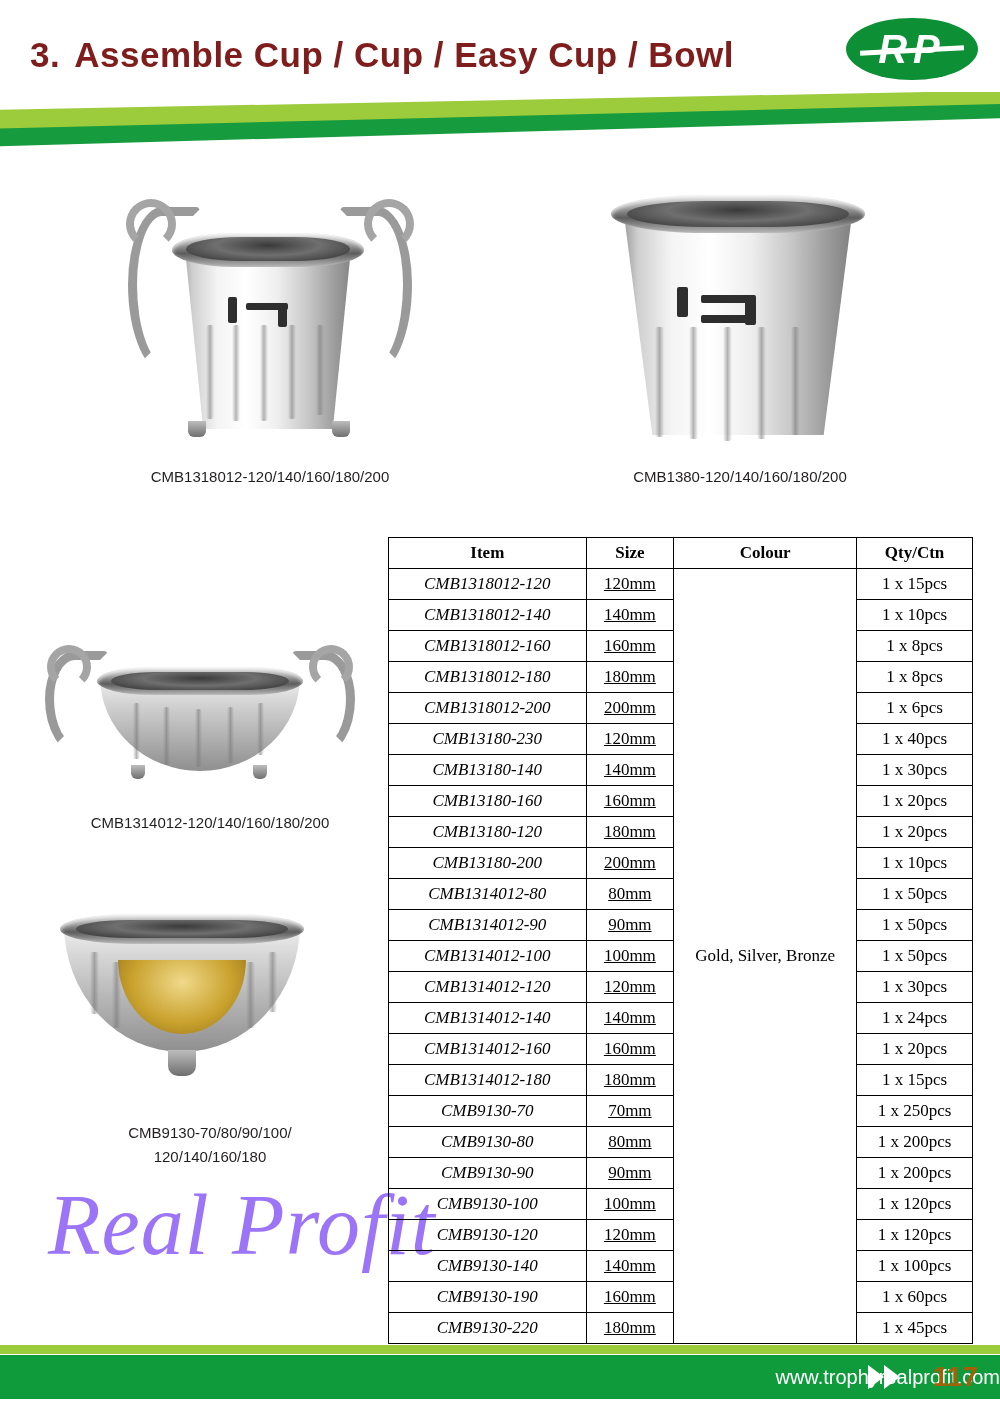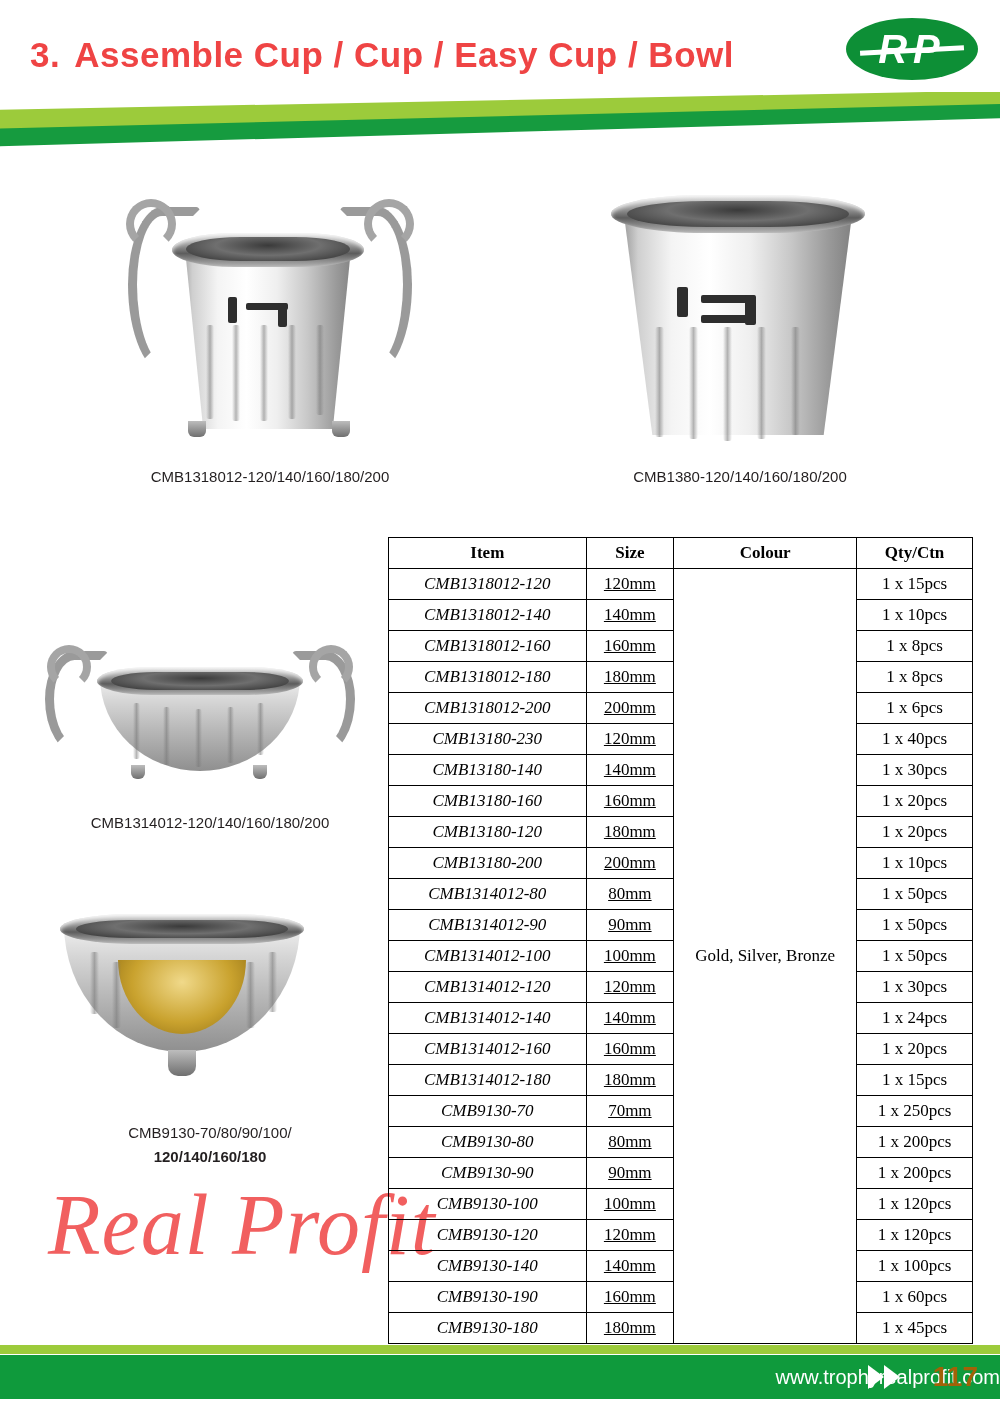--- a/index.html
+++ b/index.html
@@ -21,21 +21,21 @@
     top: 0; left: 0;
     width: 1000px;
     height: 150px;
   }
   .header-title {
     position: absolute;
     left: 30px;
     top: 35px;
     font-size: 35px;
     font-weight: bold;
-    color: #ef4444;
+    color: #7f1d1d;
     letter-spacing: 0.5px;
     white-space: nowrap;
   }
   .header-title .num { margin-right: 14px; }
 
   
   .band-wrap {
     position: absolute;
     left: 0; top: 92px;
     width: 1000px; height: 62px;
@@ -216,21 +216,21 @@
   td.qty-c { width: 113px; }
 
   
   .watermark {
     position: absolute;
     left: 48px;
     top: 1175px;
     font-family: "Liberation Serif", serif;
     font-style: italic;
     font-size: 86px;
-    color: #ef4444;
+    color: #8b5cf6;
     opacity: .85;
     white-space: nowrap;
     letter-spacing: 1px;
   }
 
   
   .footer {
     position: absolute;
     left: 0;
     bottom: 0;
@@ -370,21 +370,21 @@
   <div class="bowl-gold" style="left:58px; top:50px; width:128px; height:74px;"></div>
   <div class="flute" style="left:30px; top:42px; width:9px; height:62px;"></div>
   <div class="flute" style="left:52px; top:52px; width:9px; height:66px;"></div>
   <div class="flute" style="left:186px; top:52px; width:9px; height:66px;"></div>
   <div class="flute" style="left:208px; top:42px; width:9px; height:60px;"></div>
   <div class="cup-rim" style="left:0px; top:4px; width:244px; height:30px;"></div>
   <div class="cup-inner" style="left:16px; top:10px; width:212px; height:18px;"></div>
   <div class="foot" style="left:108px; top:140px; width:28px; height:26px; border-radius:0 0 10px 10px;"></div>
 </div>
 <div class="caption" style="left:0px; top:1122px; width:420px;">CMB9130-70/80/90/100/</div>
-<div class="caption" style="left:0px; top:1146px; width:420px;font-weight:bold;">120/140/160/180</div>
+<div class="caption" style="left:0px; top:1146px; width:420px;">120/140/160/180</div>
 
 <div class="watermark">Real Profit</div>
 
 <div class="table-wrap">
   <table class="spec">
     <thead>
       <tr>
         <th class="item-h">Item</th>
         <th class="size-h">Size</th>
         <th>Colour</th>
@@ -507,21 +507,21 @@
           <td class="item-c">CMB9130-140</td>
           <td class="size-c">140mm</td>
           <td class="qty-c">1 x 100pcs</td>
         </tr>
         <tr>
           <td class="item-c">CMB9130-190</td>
           <td class="size-c">160mm</td>
           <td class="qty-c">1 x 60pcs</td>
         </tr>
         <tr>
-          <td class="item-c">CMB9130-180</td>
+          <td class="item-c">CMB9130-220</td>
           <td class="size-c">180mm</td>
           <td class="qty-c">1 x 45pcs</td>
         </tr>
       </tbody>
   </table>
 </div>
 
 <div class="footer">
   <div class="footer-lightline"></div>
   <div class="footer-green"></div>

